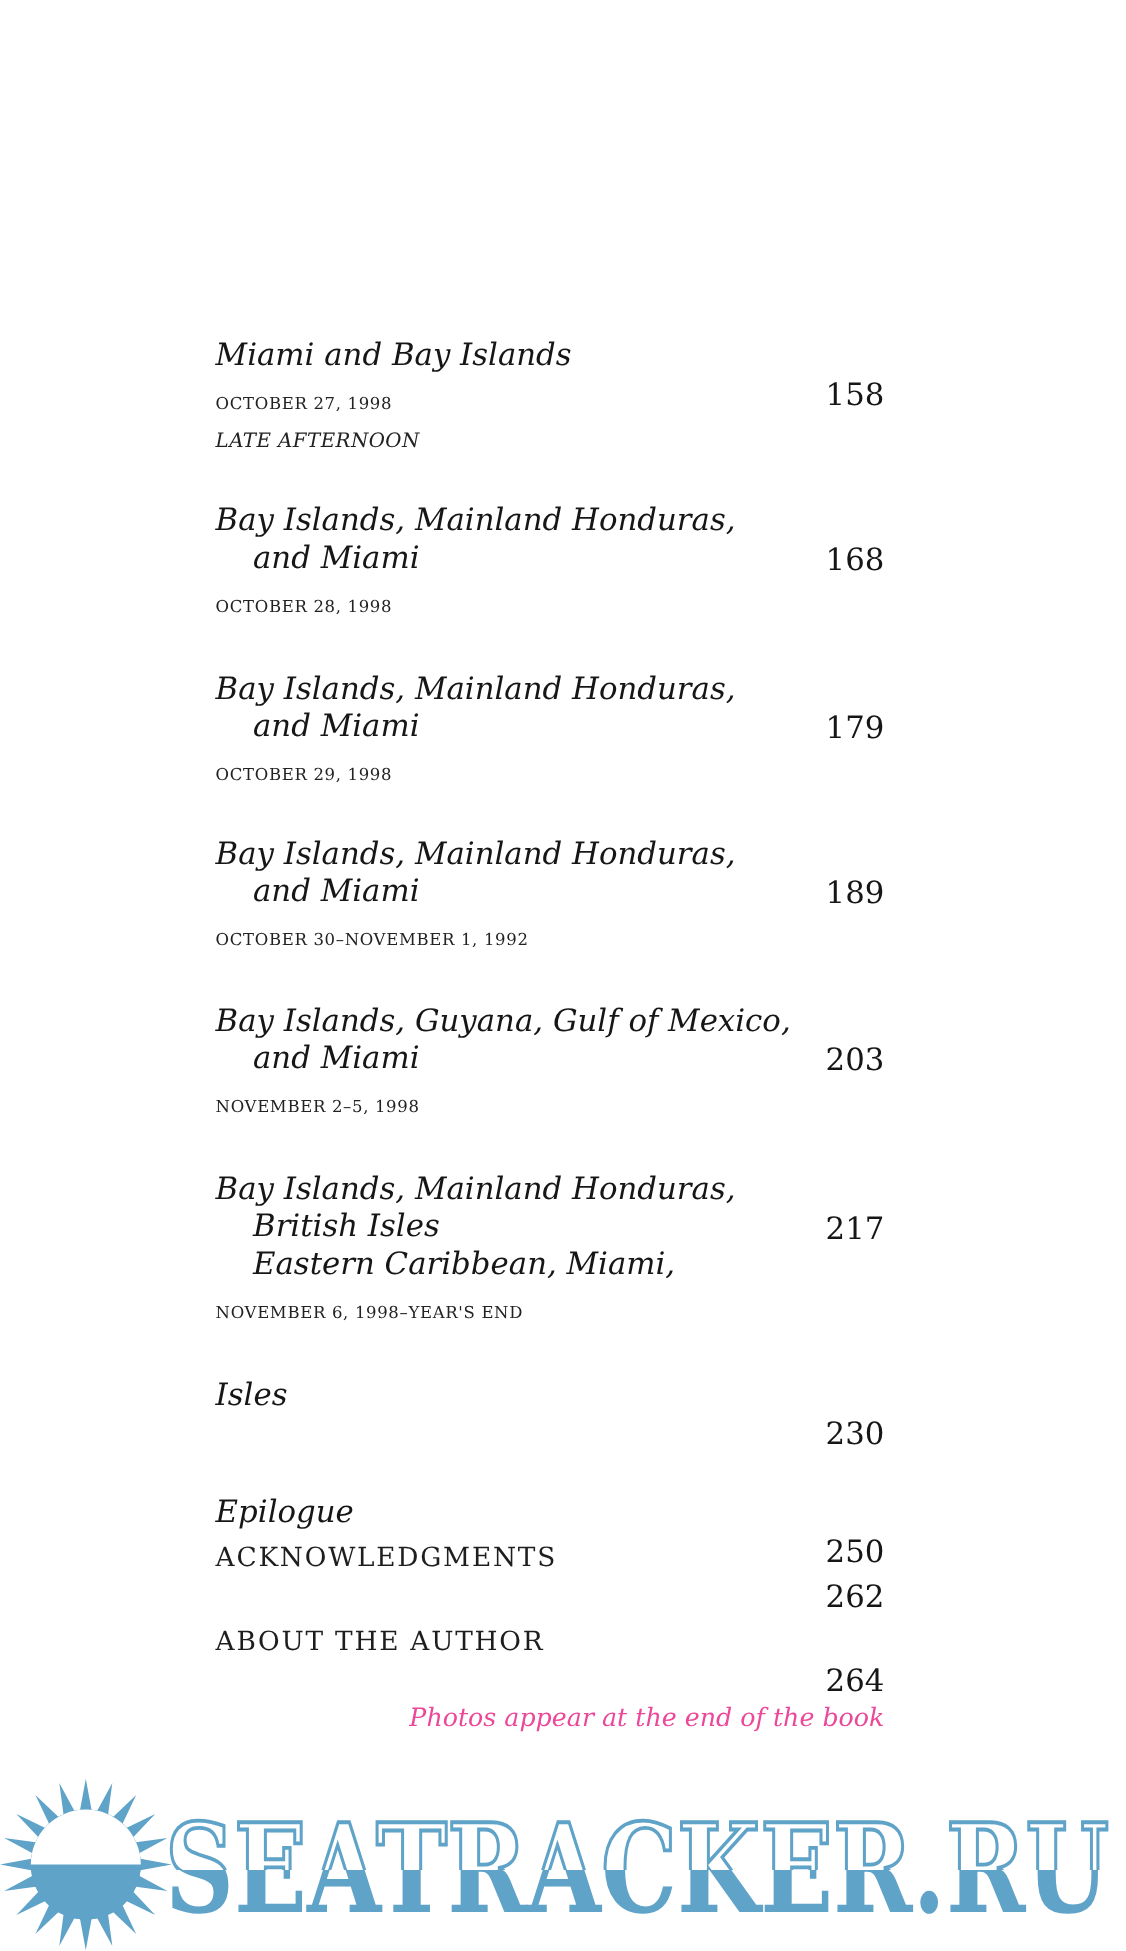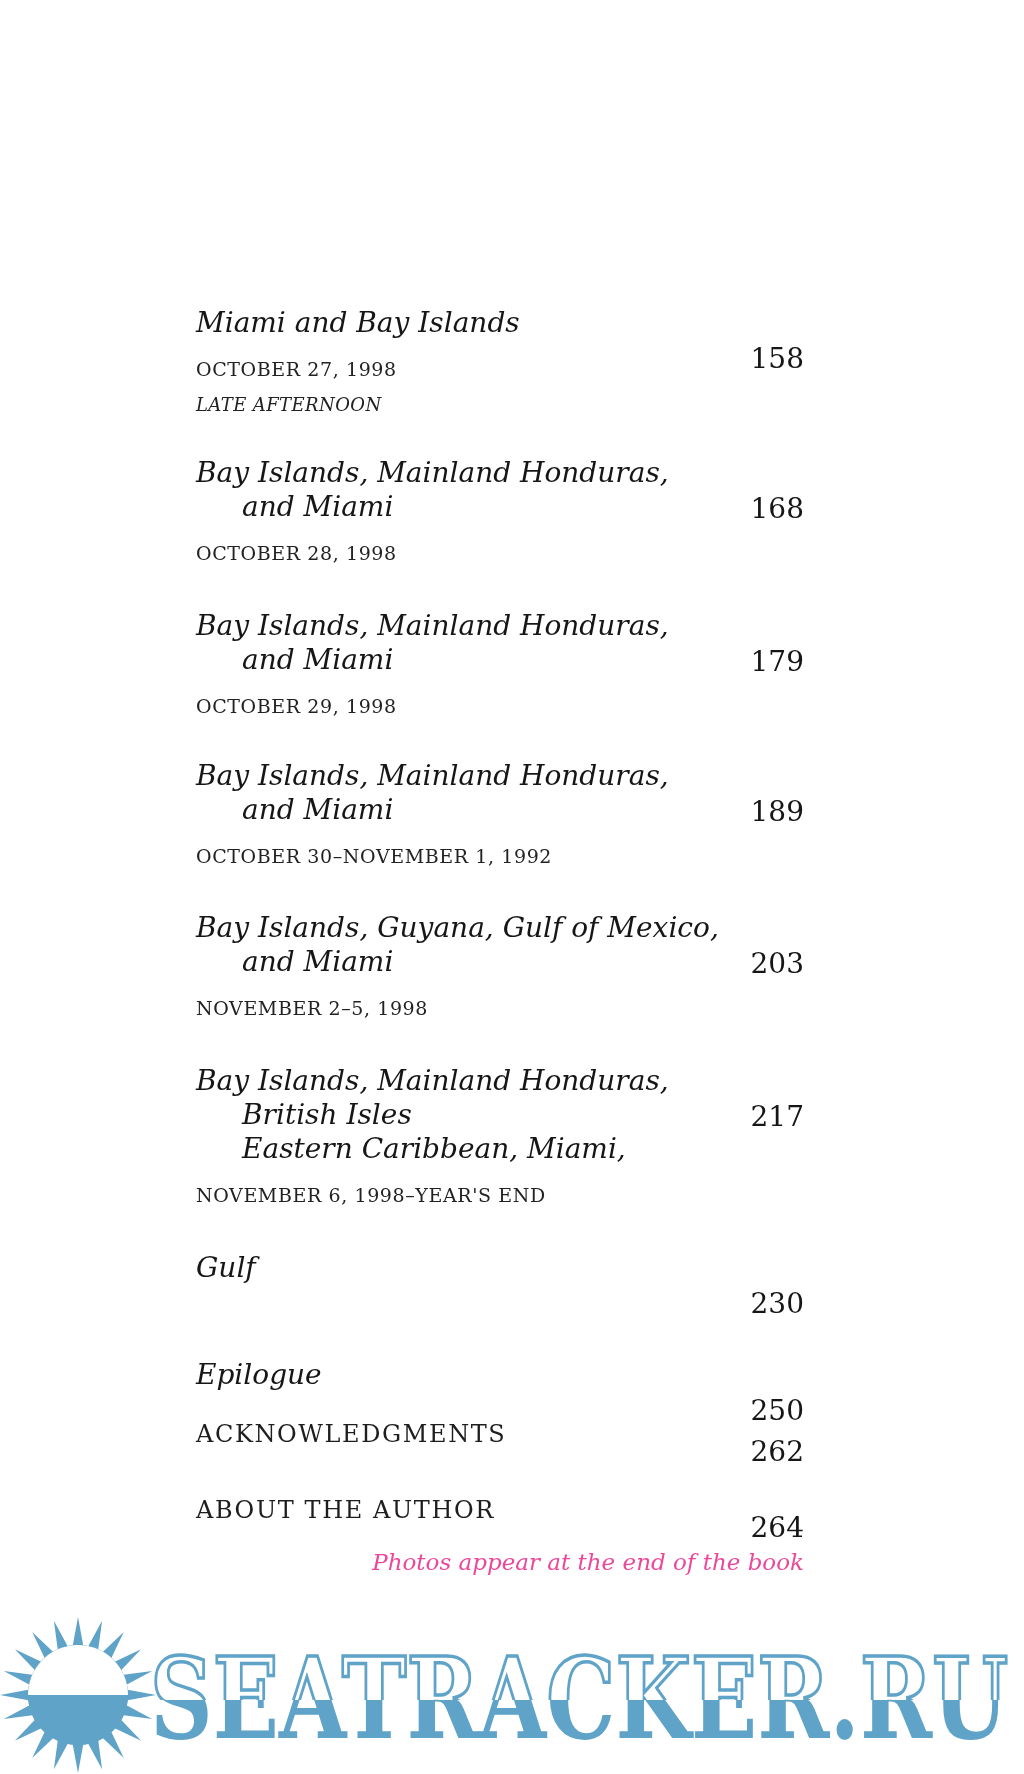--- a/index.html
+++ b/index.html
@@ -22,24 +22,24 @@
     align-items: flex-start;
   }
   .entry-main { flex: 1 1 auto; }
   .title-line {
     font-style: italic;
     font-size: 28px;
     line-height: 34px;
     color: #161616;
     white-space: nowrap;
   }
-  .title-line.cont { margin-left: 46px; }
+  .title-line.cont { margin-left: 34px; }
   .entry-date {
     margin-top: 18px;
-    font-size: 19px;
+    font-size: 15px;
     letter-spacing: 0.6px;
     color: #222222;
     white-space: nowrap;
   }
   .entry-note {
     margin-top: 14px;
     font-style: italic;
     font-size: 18px;
     letter-spacing: 0.4px;
     color: #222222;
@@ -52,21 +52,21 @@
     color: #161616;
     text-align: right;
     margin-top: 36px;
   }
   .back-row {
     position: absolute;
     left: 196px;
     width: 608px;
     display: flex;
     justify-content: space-between;
-    align-items: center;
+    align-items: flex-start;
     gap: 27px;
   }
   .back-label {
     font-size: 24px;
     line-height: 34px;
     letter-spacing: 1.6px;
     color: #1e1e1e;
     white-space: nowrap;
   }
   .footer-note {
@@ -146,21 +146,21 @@
       <div class="title-line">Bay Islands, Mainland Honduras,</div>
       <div class="title-line cont">British Isles</div>
       <div class="title-line cont">Eastern Caribbean, Miami,</div>
       <div class="entry-date">NOVEMBER 6, 1998–YEAR'S END</div>
     </div>
     <div class="page-num">217</div>
   </div>
 
   <div class="entry" style="top:1251px">
     <div class="entry-main">
-      <div class="title-line">Gulf</div>
+      <div class="title-line">Isles</div>
     </div>
     <div class="page-num">230</div>
   </div>
 
   <div class="entry" style="top:1358px">
     <div class="entry-main">
       <div class="title-line">Epilogue</div>
     </div>
     <div class="page-num">250</div>
   </div>

